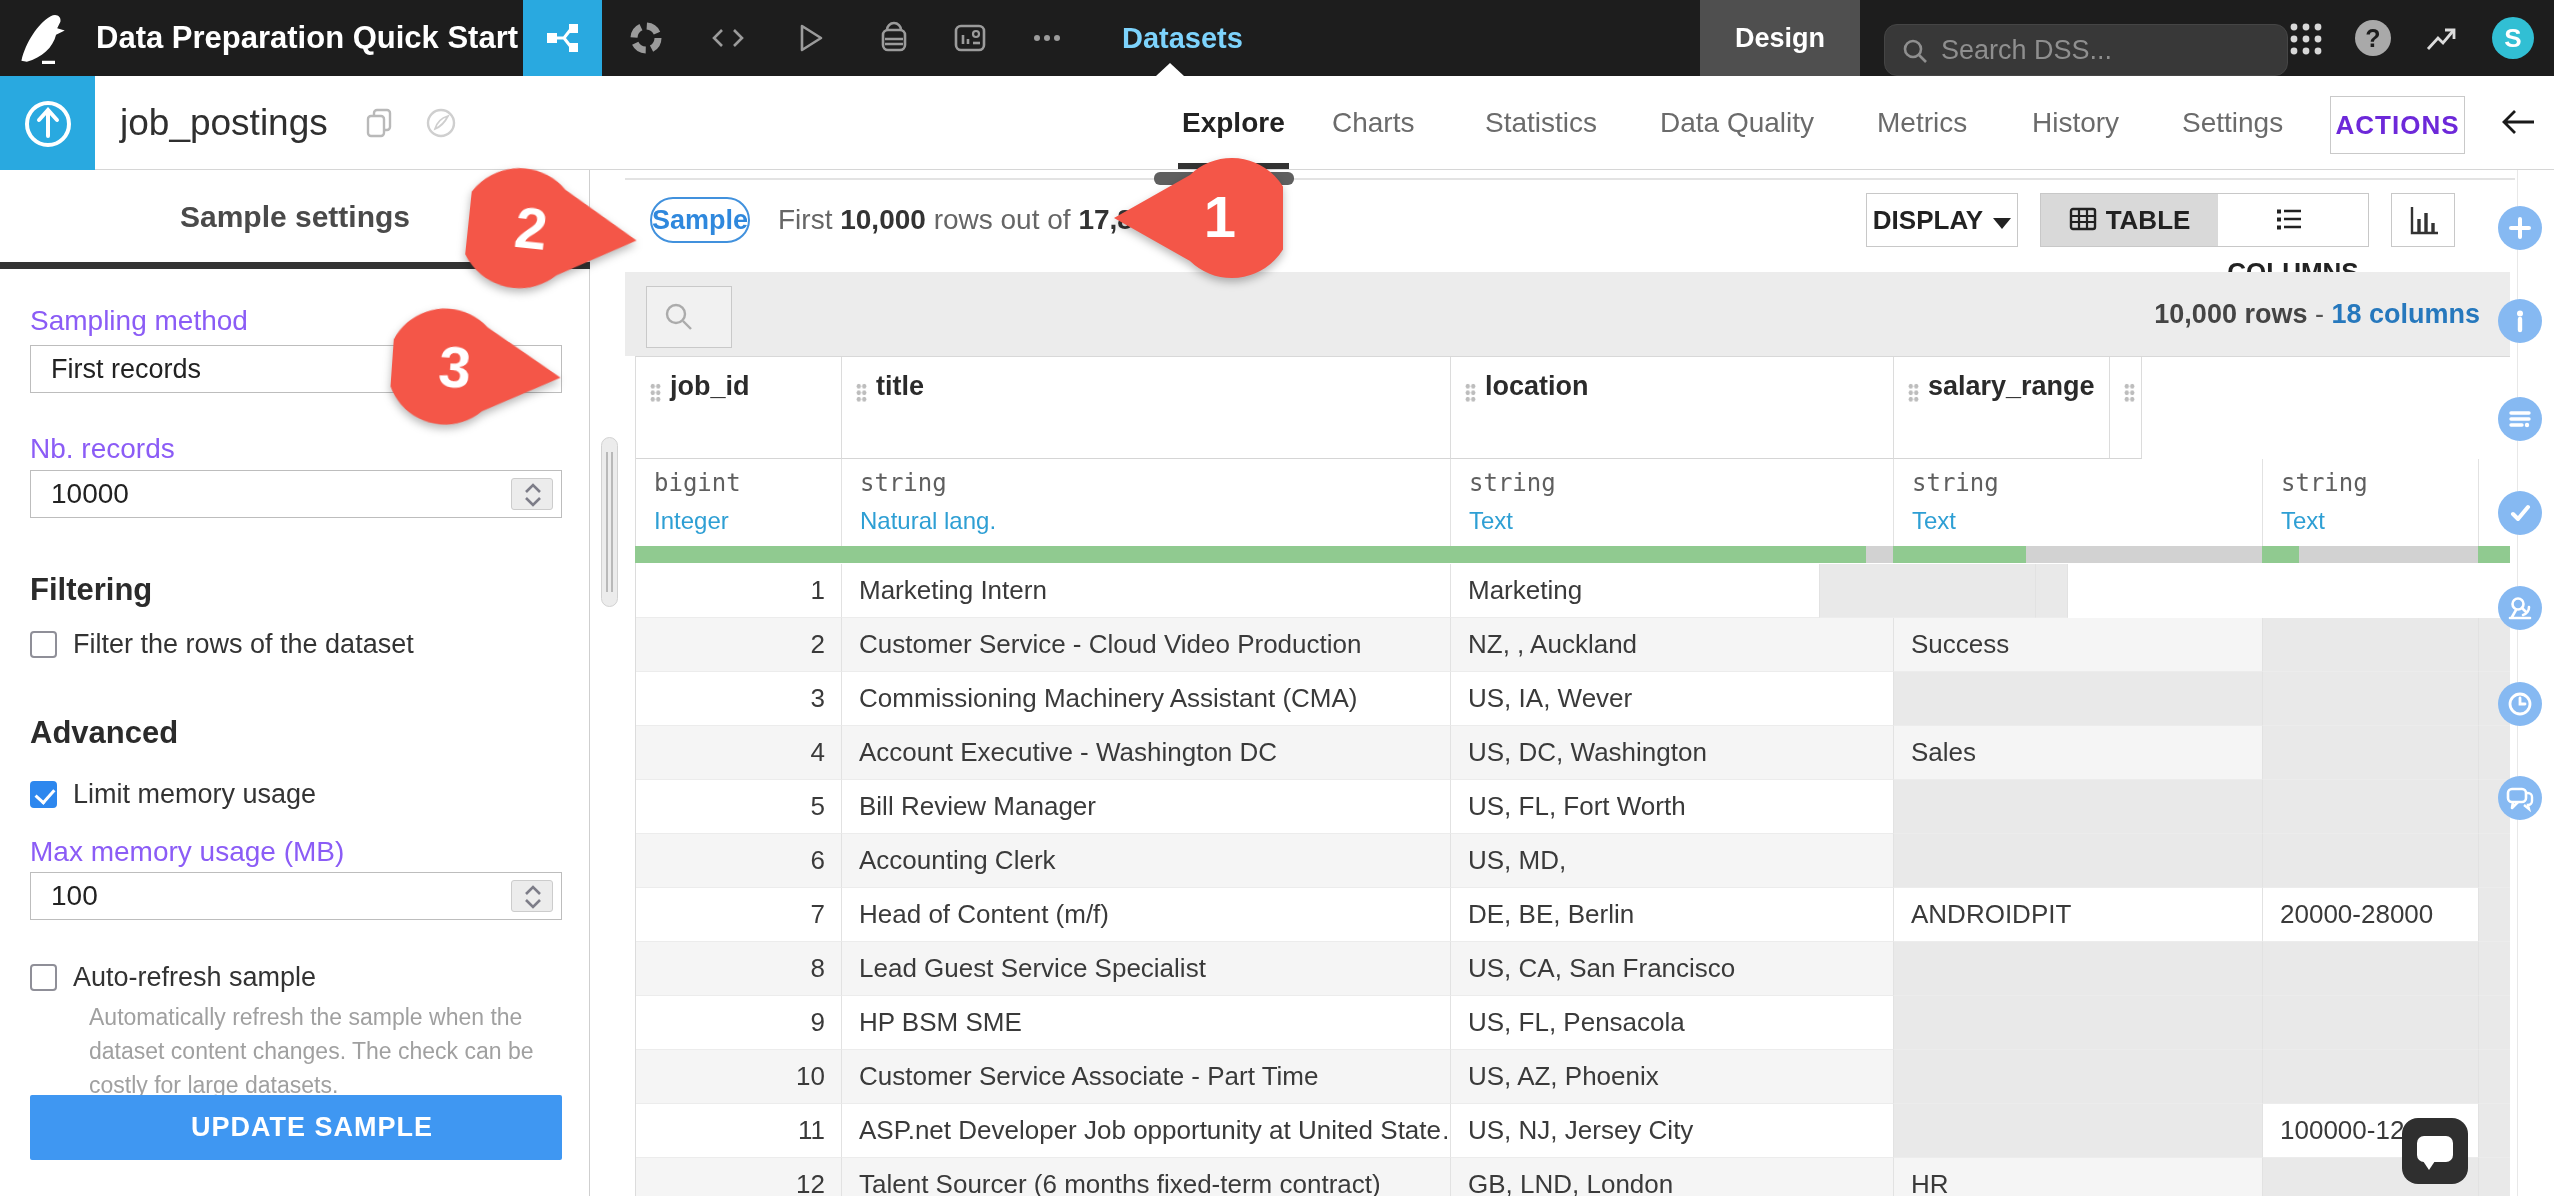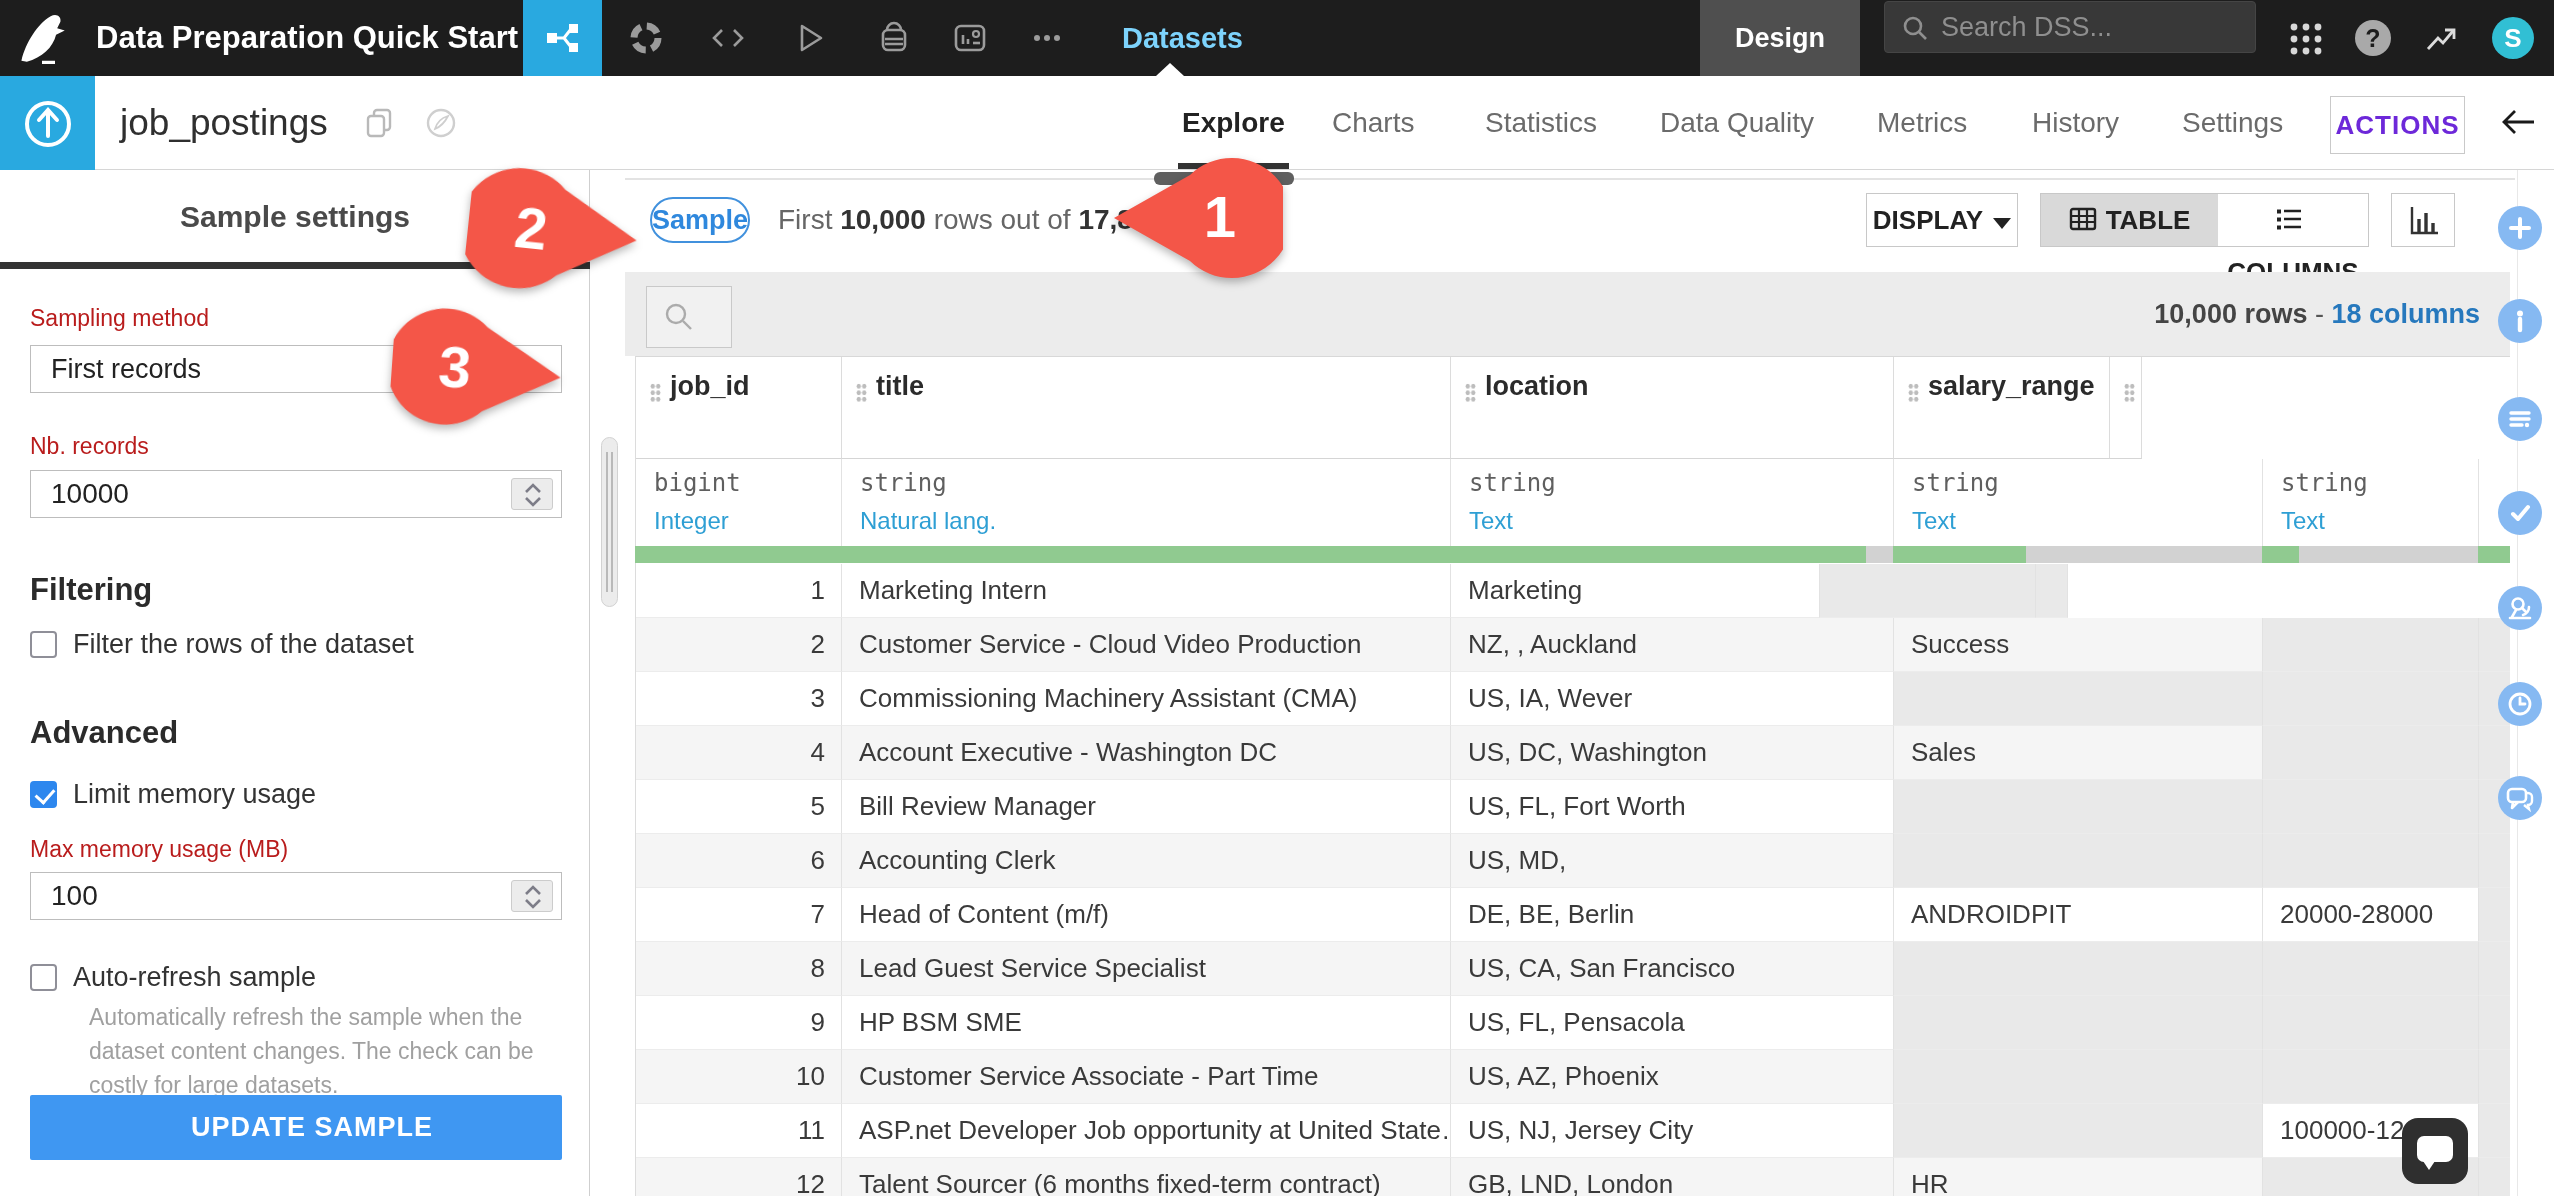--- a/index.html
+++ b/index.html
@@ -10,21 +10,21 @@
   #navbar { position:absolute; left:0; top:0; width:2554px; height:76px; background:#1d1d1d; }
   #nav-logo { position:absolute; left:16px; top:12px; width:52px; height:52px; }
   #nav-title { position:absolute; left:96px; top:0; height:76px; line-height:76px; color:#fff; font-size:31px; font-weight:700; }
   .nav-tile { position:absolute; top:0; height:76px; }
   #flow-tile { left:523px; width:79px; background:#29a9e0; }
   #flow-tile svg { position:absolute; left:22px; top:21px; }
   .nav-ico { position:absolute; top:21px; width:34px; height:34px; }
   #datasets-item { position:absolute; left:1098px; top:0; height:76px; line-height:76px; color:#7dd3fc; font-size:29px; font-weight:700; padding:0 24px; }
   #datasets-caret { position:absolute; left:1156px; top:63px; width:0; height:0; border-left:14px solid transparent; border-right:14px solid transparent; border-bottom:13px solid #fff; }
   #design-node { position:absolute; left:1700px; top:0; width:160px; height:76px; background:#4f4f4f; color:#fff; font-size:27px; font-weight:700; text-align:center; line-height:76px; }
-  #dss-search { position:absolute; left:1884px; top:1px; width:372px; height:52px; background:#383838; border:1px solid #454545; border-radius:4px; }
+  #dss-search { position:absolute; left:1884px; top:24px; width:404px; height:52px; background:#383838; border:1px solid #454545; border-radius:13px; }
   #dss-search svg { position:absolute; left:16px; top:12px; }
   #dss-search input { position:absolute; left:56px; top:0; width:300px; height:50px; background:transparent; border:none; outline:none; color:#d0d0d0; font-size:27px; font-family:inherit; }
   #dss-search input::placeholder { color:#8f8f8f; }
   #help-circle { position:absolute; left:2355px; top:20px; width:36px; height:36px; border-radius:50%; background:#a9a9a9; color:#1d1d1d; font-size:25px; font-weight:700; text-align:center; line-height:36px; }
   #nav-avatar { position:absolute; left:2492px; top:17px; width:42px; height:42px; border-radius:50%; background:#31bfd4; color:#fff; font-size:26px; font-weight:700; text-align:center; line-height:42px; }
 
   
   #header { position:absolute; left:0; top:76px; width:2554px; height:94px; background:#fff; border-bottom:1px solid #d6d6d6; }
   #dataset-square { position:absolute; left:0; top:76px; width:95px; height:94px; background:#29a9e0; }
   #dataset-square svg { position:absolute; left:21px; top:20px; }
@@ -34,21 +34,21 @@
   .tab { position:absolute; top:0; height:93px; line-height:93px; font-size:28px; color:#6b6b6b; white-space:nowrap; }
   .tab.active { color:#222; font-weight:700; }
   .tab.active::after { content:""; position:absolute; left:-4px; right:-4px; bottom:0; height:6px; background:#333; }
   #actions-btn { position:absolute; left:2330px; top:96px; width:135px; height:58px; border:1px solid #c9c9c9; background:#fff; font-size:26px; font-weight:700; color:#6d28d9; text-align:center; line-height:56px; letter-spacing:1px; }
   #collapse-arrow { position:absolute; left:2498px; top:102px; width:40px; height:40px; }
 
   
   #left-panel { position:absolute; left:0; top:170px; width:590px; height:1026px; background:#fff; border-right:1px solid #cfcfcf; }
   #panel-title { position:absolute; left:0; top:200px; width:590px; text-align:center; font-size:30px; font-weight:600; color:#4a4a4a; }
   #panel-title-bar { position:absolute; left:0; top:262px; width:590px; height:7px; background:#333; }
-  .form-label { position:absolute; left:30px; font-size:23px; color:#b91c1c; }
+  .form-label { position:absolute; left:30px; font-size:28px; color:#8b5cf6; }
   .section-h { position:absolute; left:30px; font-size:31px; font-weight:700; color:#2b2b2b; }
   .input-box { position:absolute; left:30px; width:532px; height:48px; border:1px solid #bdbdbd; background:#fff; }
   .input-box input { position:absolute; left:20px; top:0; width:430px; height:46px; border:none; outline:none; font-size:28px; color:#222; font-family:inherit; background:transparent; }
   .spinner { position:absolute; right:8px; top:7px; width:42px; height:32px; background:#ececec; border:1px solid #cccccc; border-radius:3px; }
   .spinner svg { position:absolute; left:10px; top:3px; }
   #sampling-select { position:absolute; left:30px; top:345px; width:532px; height:48px; border:1px solid #bdbdbd; background:#fff; }
   #sampling-select .sel-text { position:absolute; left:20px; top:0; line-height:46px; font-size:27px; color:#222; }
   #sel-caret { position:absolute; right:20px; top:19px; width:0; height:0; border-left:11px solid transparent; border-right:11px solid transparent; border-top:13px solid #1a1a1a; }
   .checkrow { position:absolute; left:30px; height:28px; }
   .checkbox { position:absolute; left:0; top:0; width:27px; height:27px; border:2px solid #8f8f98; border-radius:4px; background:#fff; }

